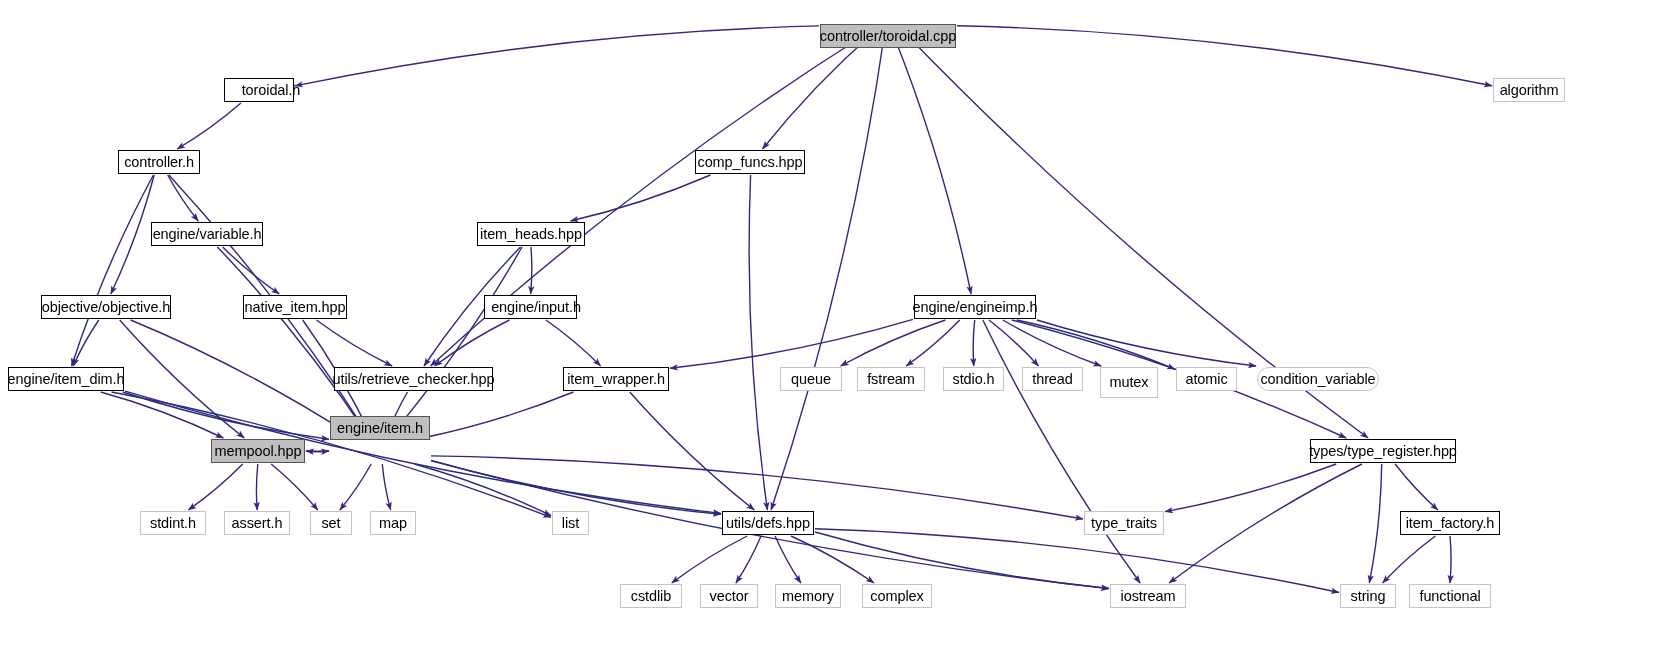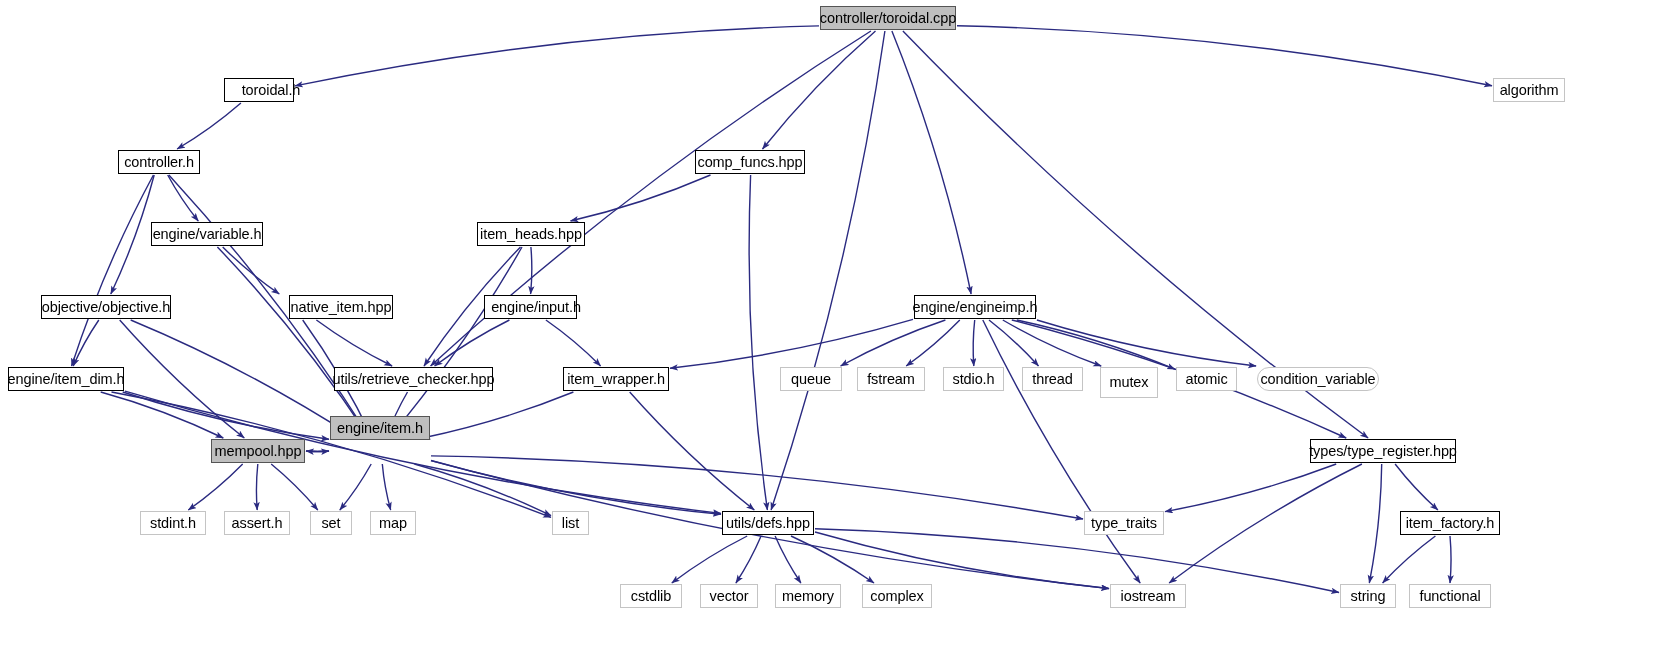--- a/index.html
+++ b/index.html
@@ -38,20 +38,21 @@
     border: 1px solid #c4c4c4;
     background: #ffffff;
   }
   .node.hdr {
     border: 1px solid #000000;
     background: #ffffff;
   }
   .node.cur {
     border: 1.6px solid #555555;
     background: #bfbfbf;
+    margin-top: 18px;
   }
   .node.hl {
     border: 1.6px solid #555555;
     background: #bfbfbf;
   }
 </style>
 </head>
 <body>
 
 <div id="graph-root">
@@ -148,21 +149,21 @@
       </div>
       <div class="node hdr" style="left: 151px; top: 222px; width: 112px; height: 24px;">
         <span>engine/variable.h</span>
       </div>
       <div class="node hdr" style="left: 477px; top: 222px; width: 108px; height: 24px;">
         <span>item_heads.hpp</span>
       </div>
       <div class="node hdr" style="left: 41px; top: 295px; width: 130px; height: 24px;">
         <span>objective/objective.h</span>
       </div>
-      <div class="node hdr" style="left: 243px; top: 295px; width: 104px; height: 24px; margin-left: 46px;">
+      <div class="node hdr" style="left: 243px; top: 295px; width: 104px; height: 24px;">
         <span>native_item.hpp</span>
       </div>
       <div class="node hdr" style="left: 484px; top: 295px; width: 93px; height: 24px; padding-left: 11px;">
         <span>engine/input.h</span>
       </div>
       <div class="node hdr" style="left: 914px; top: 295px; width: 122px; height: 24px;">
         <span>engine/engineimp.h</span>
       </div>
       <div class="node hdr" style="left: 8px; top: 367px; width: 116px; height: 24px;">
         <span>engine/item_dim.h</span>

